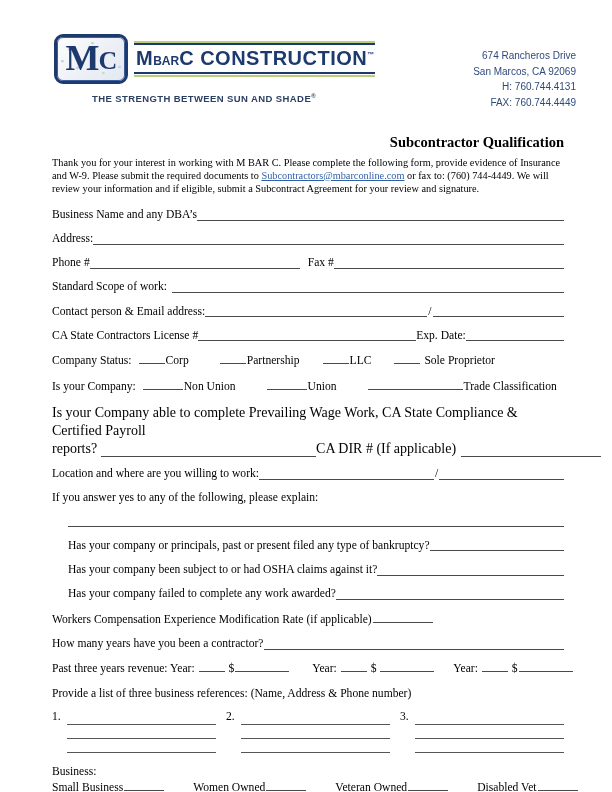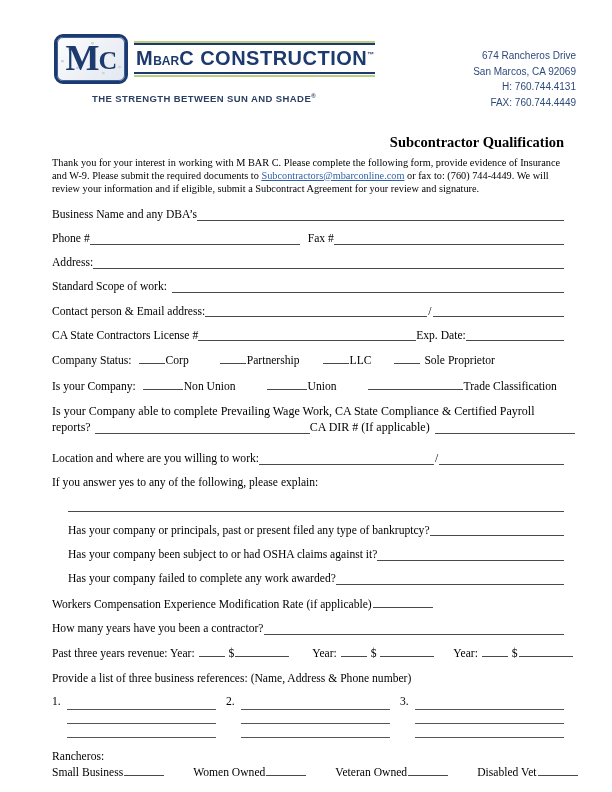--- a/index.html
+++ b/index.html
@@ -205,23 +205,23 @@
   .b-md { width: 40px; }
   .b-lg { width: 54px; }
   .b-emr { width: 60px; }
   .b-trade { width: 95px; }
   .gap-1 { display: inline-block; width: 30px; }
   .gap-2 { display: inline-block; width: 22px; }
   .gap-3 { display: inline-block; width: 18px; }
 
   .wrap2 {
     font-family: "Liberation Serif", serif;
-    font-size: 12px;
+    font-size: 14px;
     line-height: 1.28;
-    margin-bottom: 17px;
+    margin-bottom: 9px;
   }
   .wrap2 .line2 {
     display: flex;
     align-items: baseline;
     white-space: nowrap;
   }
 
   
   .refs {
     display: flex;
@@ -331,29 +331,29 @@
     <div class="doc-title">Subcontractor Qualification</div>
 
     <div class="intro"><span>Thank you for your interest in working with M BAR C. Please complete the following form, provide evidence of Insurance and W-9. Please submit the required documents to </span><span class="email">Subcontractors@mbarconline.com</span><span> or fax to: (760) 744-4449. We will review your information and if eligible, submit a Subcontract Agreement for your review and signature.</span></div>
 
     <div class="frow">
       <span class="lbl">Business Name and any DBA’s</span>
       <span class="fill"></span>
     </div>
 
     <div class="frow">
+      <span class="lbl">Address:</span>
+      <span class="fill"></span>
+    </div>
+
+    <div class="frow">
       <span class="lbl">Phone #</span>
       <span class="fill w-ph"></span>
       <span class="lbl" style="padding-left:8px;">Fax #</span>
       <span class="fill w-fx"></span>
-    </div>
-
-    <div class="frow">
-      <span class="lbl">Address:</span>
-      <span class="fill"></span>
     </div>
 
     <div class="frow">
       <span class="lbl">Standard Scope of work:</span>
       <span class="fill" style="margin-left:5px;"></span>
     </div>
 
     <div class="frow">
       <span class="lbl">Contact person &amp; Email address:</span>
       <span class="fill w-cp1"></span>
@@ -456,21 +456,21 @@
       <div class="ref-col" style="padding-right:0;">
         <span class="ref-num">3.</span>
         <span class="ref-lines">
           <span class="ref-line" style="display:block;"></span>
           <span class="ref-line" style="display:block;"></span>
           <span class="ref-line" style="display:block;"></span>
         </span>
       </div>
     </div>
 
-    <div class="certified-label">Rancheros:</div>
+    <div class="certified-label">Business:</div>
     <div class="cert-row"><span>Small Business</span><span class="blank b-md"></span><span class="cert-gap"></span><span>Women Owned</span><span class="blank b-md"></span><span class="cert-gap"></span><span>Veteran Owned</span><span class="blank b-md"></span><span class="cert-gap"></span><span>Disabled Vet</span><span class="blank b-md"></span></div>
 
     <div class="sign-row">
       <span class="lbl">Signed:</span>
       <span class="sign-fill"></span>
       <span class="sp-date"></span>
       <span class="lbl">Date:</span>
       <span class="date-fill"></span>
     </div>
 

